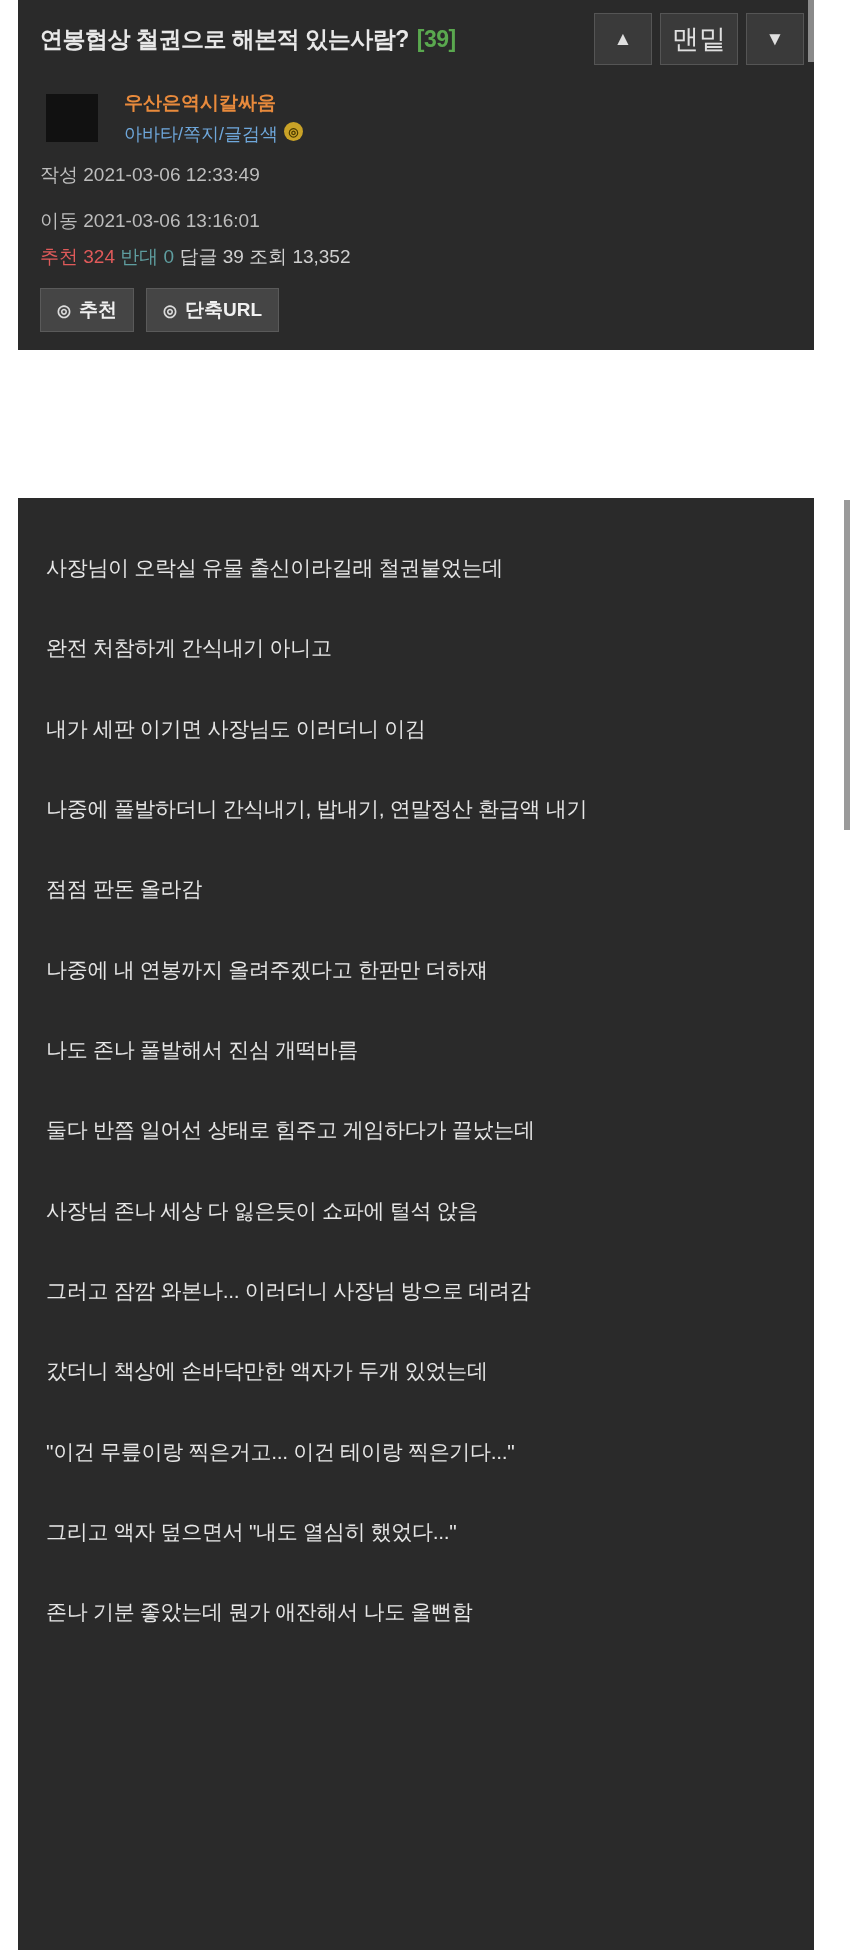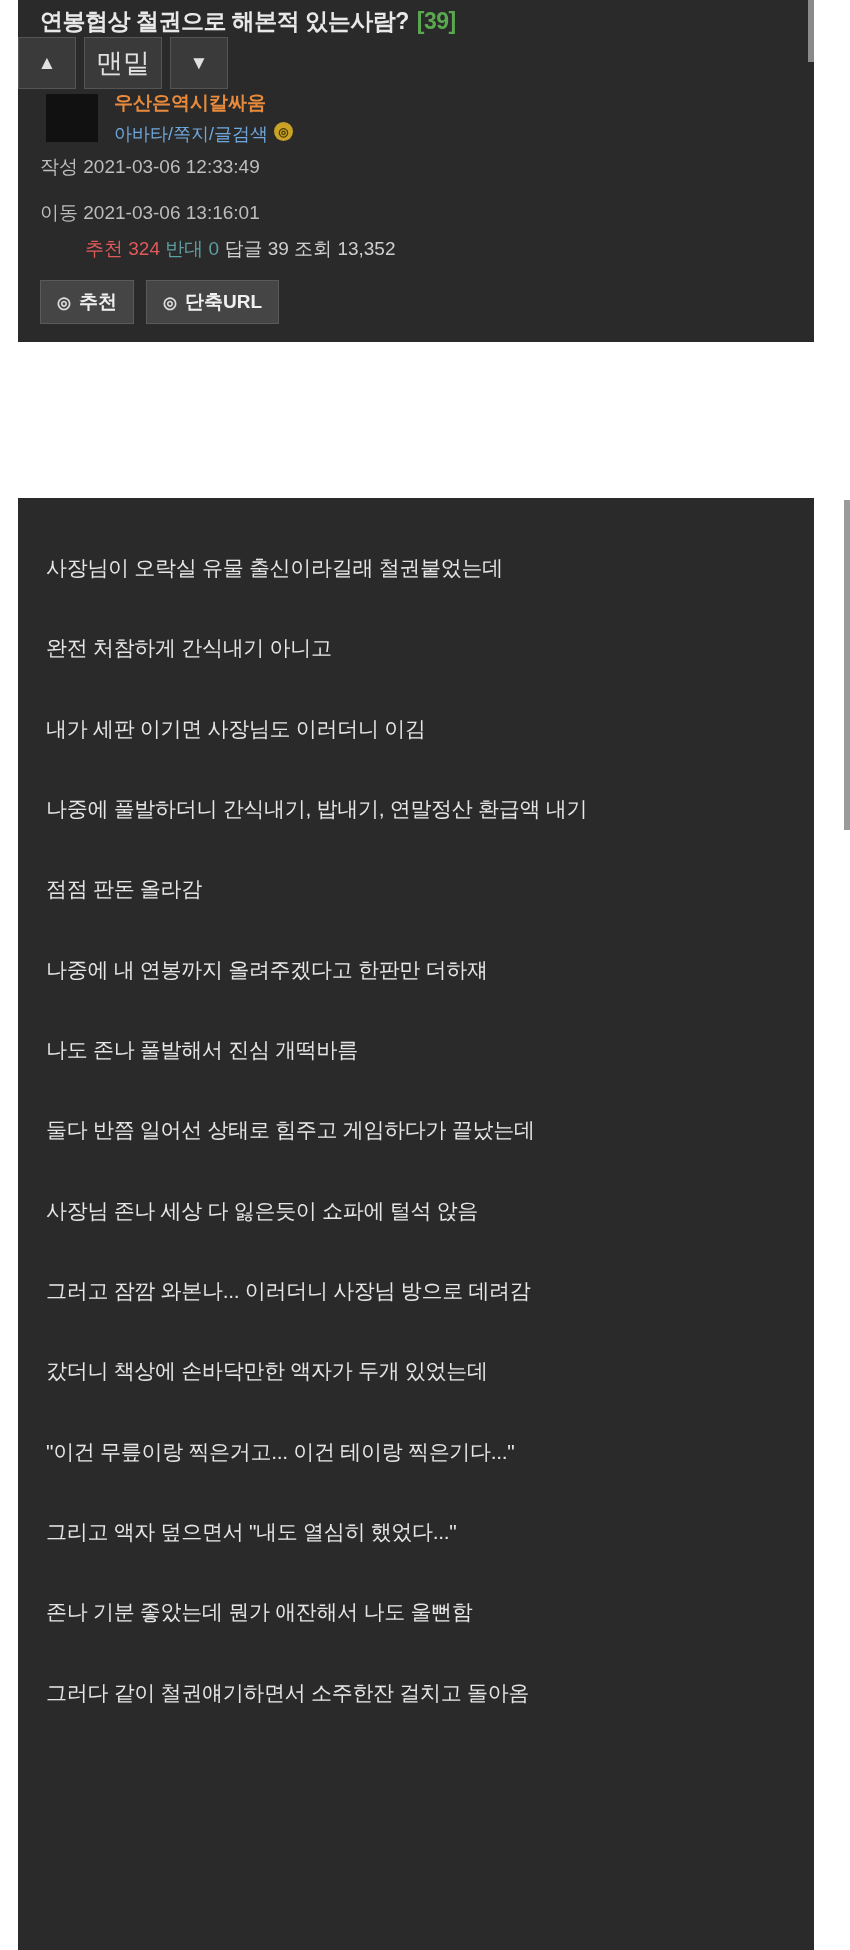--- a/index.html
+++ b/index.html
@@ -29,21 +29,20 @@
     width: 796px;
     background: #2a2a2a;
     padding: 0;
   }
   .title-row {
     display: flex;
     align-items: stretch;
     height: 66px;
     background: #2a2a2a;
     padding: 6px 0 6px 0;
-    flex-direction: column;
   }
   .post-title {
     flex: 1;
     display: flex;
     align-items: center;
     color: #e8e8e8;
     font-size: 23px;
     font-weight: 700;
     padding-left: 22px;
     letter-spacing: -0.5px;
@@ -83,21 +82,21 @@
     background: #8a8a8a;
   }
 
   .meta-block {
     background: #2a2a2a;
     padding: 12px 22px 18px 22px;
   }
   .author-row {
     display: flex;
     align-items: flex-start;
-    gap: 16px;
+    gap: 26px;
     padding-left: 6px;
   }
   .avatar {
     width: 52px;
     height: 48px;
     background: #111;
     flex: none;
     margin-top: 4px;
   }
   .author-info { display: flex; flex-direction: column; gap: 6px; }
@@ -123,28 +122,27 @@
     color: #4a3a00;
     font-size: 12px;
     display: inline-flex;
     align-items: center;
     justify-content: center;
     font-weight: 700;
   }
   .date-line {
     color: #bdbdbd;
     font-size: 19px;
-    margin-top: 8px;
+    margin-top: 16px;
   }
   .date-line + .date-line { margin-top: 20px; }
   .stats-line {
     font-size: 19px;
     margin-top: 10px;
     color: #bdbdbd;
-    margin-left: 45px;
   }
   .stats-line .lbl-up { color: #e05a5a; }
   .stats-line .val-up { color: #e05a5a; }
   .stats-line .lbl-down { color: #5f9ea0; }
   .stats-line .val-down { color: #5f9ea0; }
   .stats-line .lbl-reply { color: #cfcfcf; }
   .stats-line .lbl-view { color: #cfcfcf; }
 
   .action-btns {
     display: flex;
@@ -270,17 +268,16 @@
     <p class="para">점점 판돈 올라감</p>
     <p class="para">나중에 내 연봉까지 올려주겠다고 한판만 더하쟤</p>
     <p class="para">나도 존나 풀발해서 진심 개떡바름</p>
     <p class="para">둘다 반쯤 일어선 상태로 힘주고 게임하다가 끝났는데</p>
     <p class="para">사장님 존나 세상 다 잃은듯이 쇼파에 털석 앉음</p>
     <p class="para">그러고 잠깜 와본나... 이러더니 사장님 방으로 데려감</p>
     <p class="para">갔더니 책상에 손바닥만한 액자가 두개 있었는데</p>
     <p class="para">"이건 무릎이랑 찍은거고... 이건 테이랑 찍은기다..."</p>
     <p class="para">그리고 액자 덮으면서 "내도 열심히 했었다..."</p>
     <p class="para">존나 기분 좋았는데 뭔가 애잔해서 나도 울뻔함</p>
-    <p class="para">그러다 같이 철권얘기하면서 소주한잔 걸치고 돌아옴</p>
   </div>
 
   <div class="body-scroll"></div>
 </div>
 
 </body></html>

